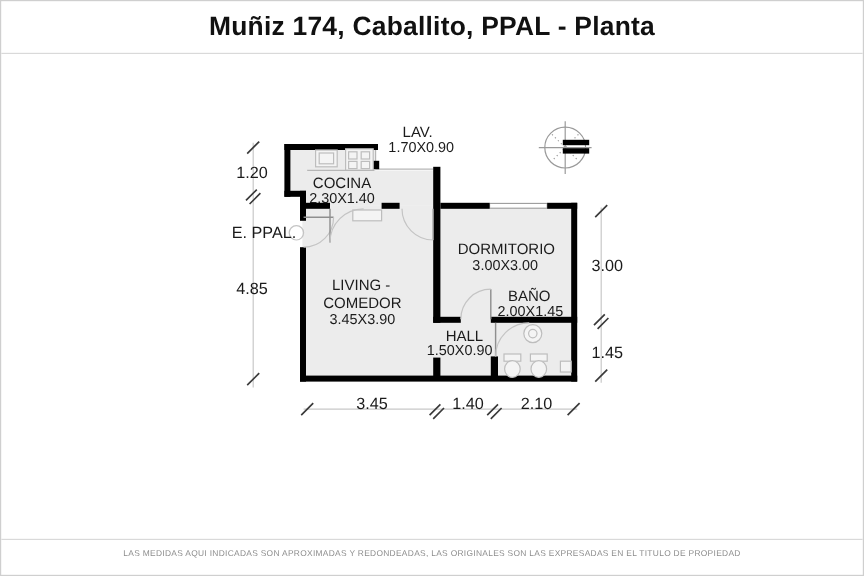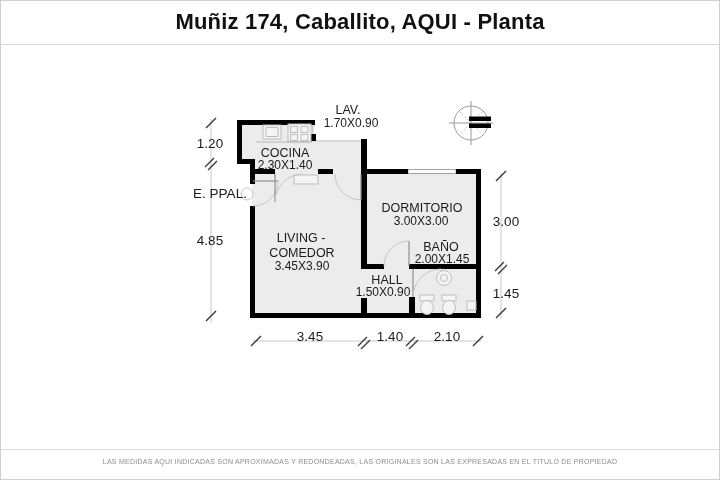--- a/index.html
+++ b/index.html
@@ -30,21 +30,21 @@
   .fix{stroke:#bdbdbd;stroke-width:1;fill:#f4f4f4;}
   .dimline{stroke:#c8c8c8;stroke-width:1;fill:none;}
   .tick{stroke:#3a3a3a;stroke-width:1.4;fill:none;}
   .compass{stroke:#9a9a9a;stroke-width:1;fill:none;}
 </style>
 </head>
 <body>
 
 <div class="page">
 
-  <div class="title">Muñiz 174, Caballito, AQUI - Planta</div>
+  <div class="title">Muñiz 174, Caballito, PPAL - Planta</div>
   <div class="rule-top"></div>
 
   <svg width="720" height="480" viewBox="0 0 720 480" style="position:absolute;left:0;top:0;">
 
     <g>
       <path class="floor" d="M238,121 H312 V141 H362 V170 H252 V163 H238 Z"></path>
       <rect class="floor" x="251" y="170" width="227" height="145"></rect>
     </g>
 
     <g>

